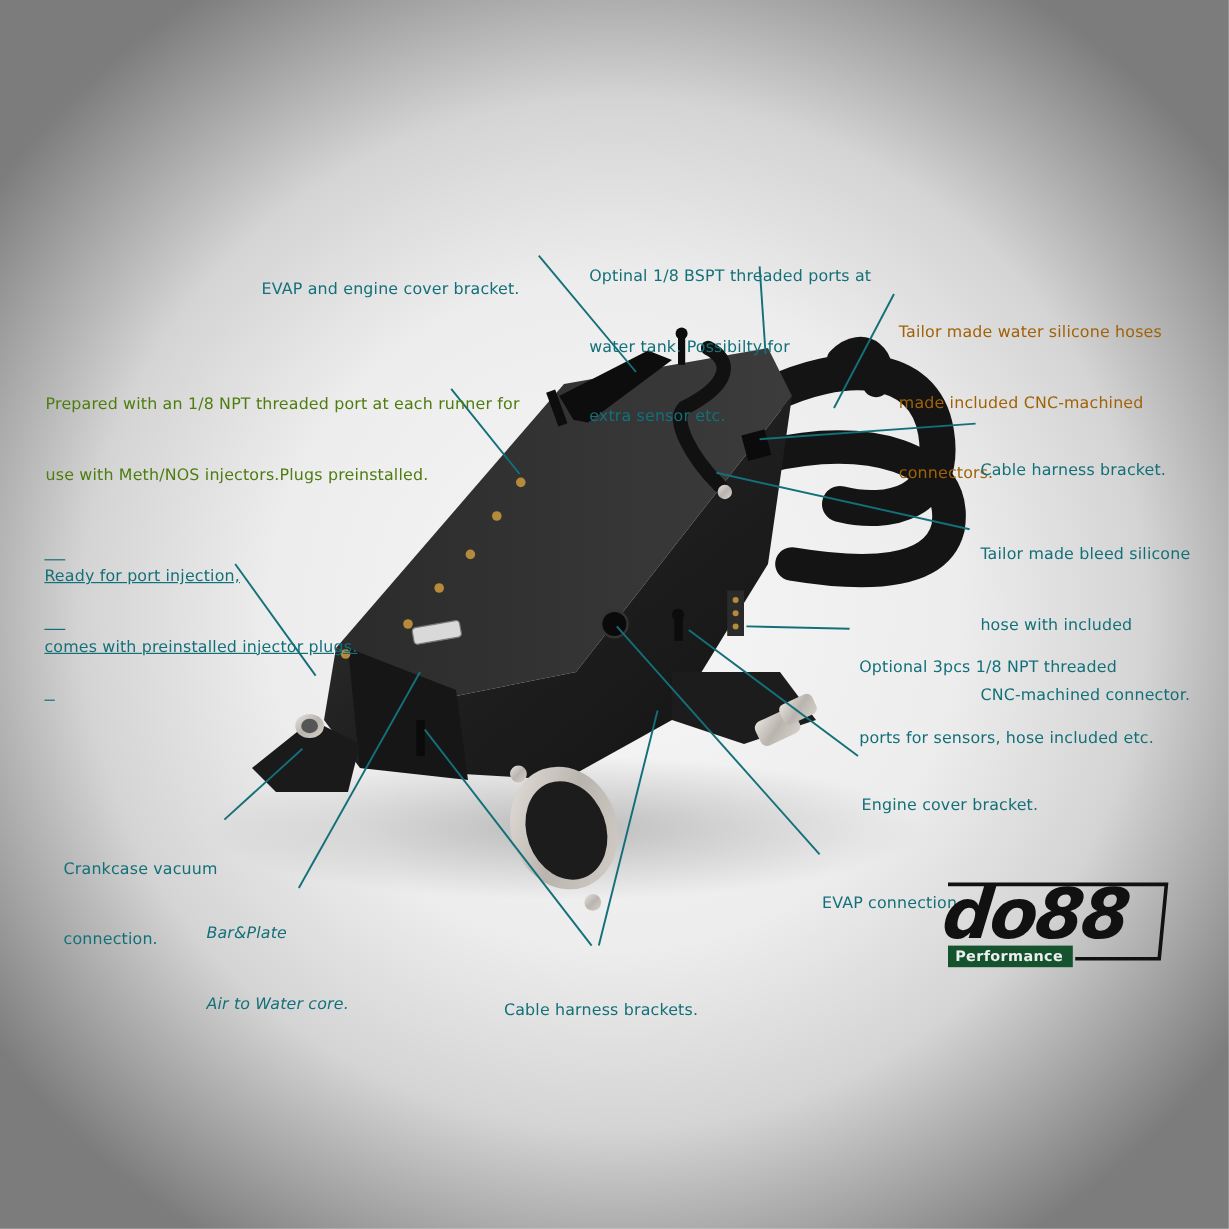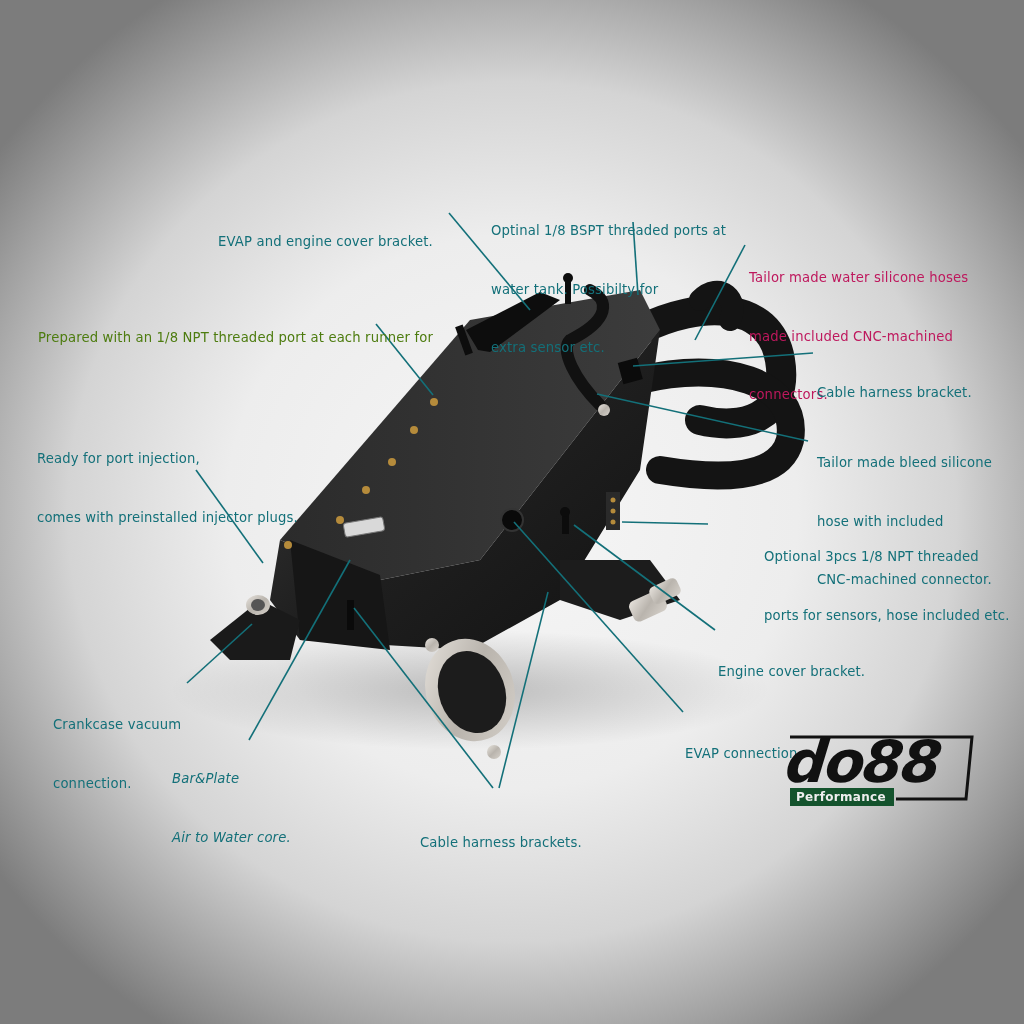--- a/index.html
+++ b/index.html
@@ -15,21 +15,21 @@
       position: absolute; left: 0; top: 0; width: 936px; height: 1024px;
     }
     .label {
       position: absolute;
       color: #137079;
       font-size: 13.2px;
       line-height: 19.5px;
       letter-spacing: 0.15px;
       white-space: pre;
     }
-    .label.bold { font-weight: bold; color: #be185d; }
+    .label.bold { font-weight: bold; color: #a16207; }
     .label span { display: block; }
     #leaders line { stroke: #137079; stroke-width: 1.6; }
     .logo {
       position: absolute; left: 776px; top: 733px; width: 200px; height: 80px;
     }
     .logo-main {
       position: absolute; left: 10px; top: 0px;
       font-family: "DejaVu Sans", sans-serif;
       font-weight: bold; font-style: italic;
       font-size: 58px; line-height: 58px; letter-spacing: -2px;
@@ -167,38 +167,39 @@
   </div>
 
   <div class="label bold" style="left:749px;top:229px;font-weight:normal;">
     <span>Tailor made water silicone hoses</span>
     <span>made included CNC-machined</span>
     <span>connectors.</span>
   </div>
 
   <div class="label" style="left:38px;top:289px;color:#4d7c0f;">
     <span>Prepared with an 1/8 NPT threaded port at each runner for</span>
+    <span>use with Meth/NOS injectors.Plugs preinstalled.</span>
   </div>
 
   <div class="label" style="left:817px;top:344px;">
     <span>Cable harness bracket.</span>
   </div>
 
   <div class="label" style="left:817px;top:414px;">
     <span>Tailor made bleed silicone</span>
     <span>hose with included</span>
     <span>CNC-machined connector.</span>
   </div>
 
-  <div class="label" style="left:37px;top:410px;">
+  <div class="label" style="left:37px;top:432px;text-decoration:underline;">
     <span>Ready for port injection,</span>
     <span>comes with preinstalled injector plugs.</span>
   </div>
 
-  <div class="label" style="left:716px;top:508px;margin-left:48px;">
+  <div class="label" style="left:716px;top:508px;">
     <span>Optional 3pcs 1/8 NPT threaded</span>
     <span>ports for sensors, hose included etc.</span>
   </div>
 
   <div class="label" style="left:53px;top:676px;">
     <span>Crankcase vacuum</span>
     <span>connection.</span>
   </div>
 
   <div class="label" style="left:718px;top:623px;">

